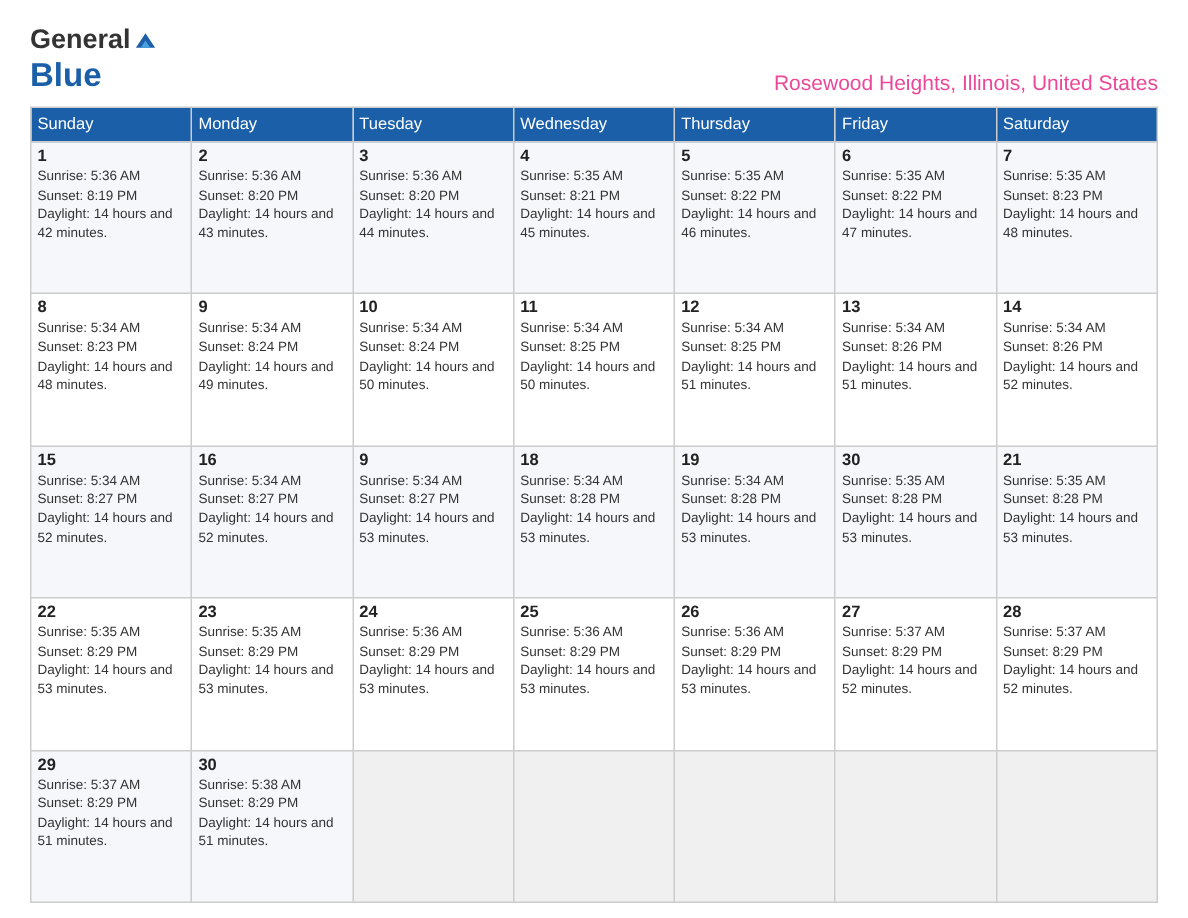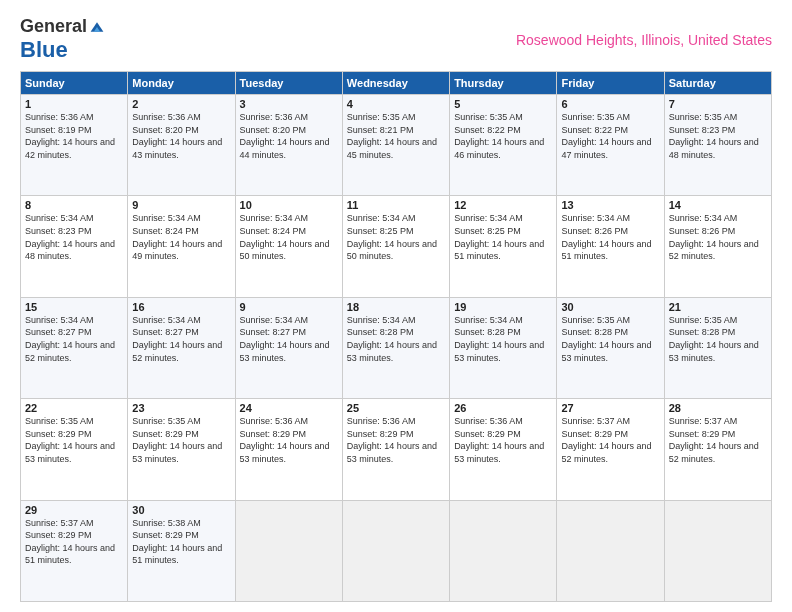--- a/index.html
+++ b/index.html
@@ -13,21 +13,21 @@
     .page {
       width: 792px;
       height: 612px;
       padding: 16px 20px 10px 20px;
       display: flex;
       flex-direction: column;
     }
     .header {
       display: flex;
       justify-content: space-between;
-      align-items: center;
+      align-items: flex-end;
       margin-bottom: 8px;
     }
     .logo {
       display: flex;
       flex-direction: column;
       align-items: flex-start;
     }
     .logo-text {
       display: flex;
       align-items: center;
@@ -61,21 +61,21 @@
     }
     .calendar-table {
       width: 100%;
       border-collapse: collapse;
       flex: 1;
     }
     .calendar-table th {
       background-color: #1a5fa8;
       color: #fff;
       font-size: 11px;
-      font-weight: bold;
+      font-weight: normal;
       padding: 5px 4px;
       text-align: left;
       border: 1px solid #ccc;
     }
     .calendar-table td {
       border: 1px solid #ccc;
       vertical-align: top;
       padding: 3px 4px;
       font-size: 9.5px;
       color: #333;

